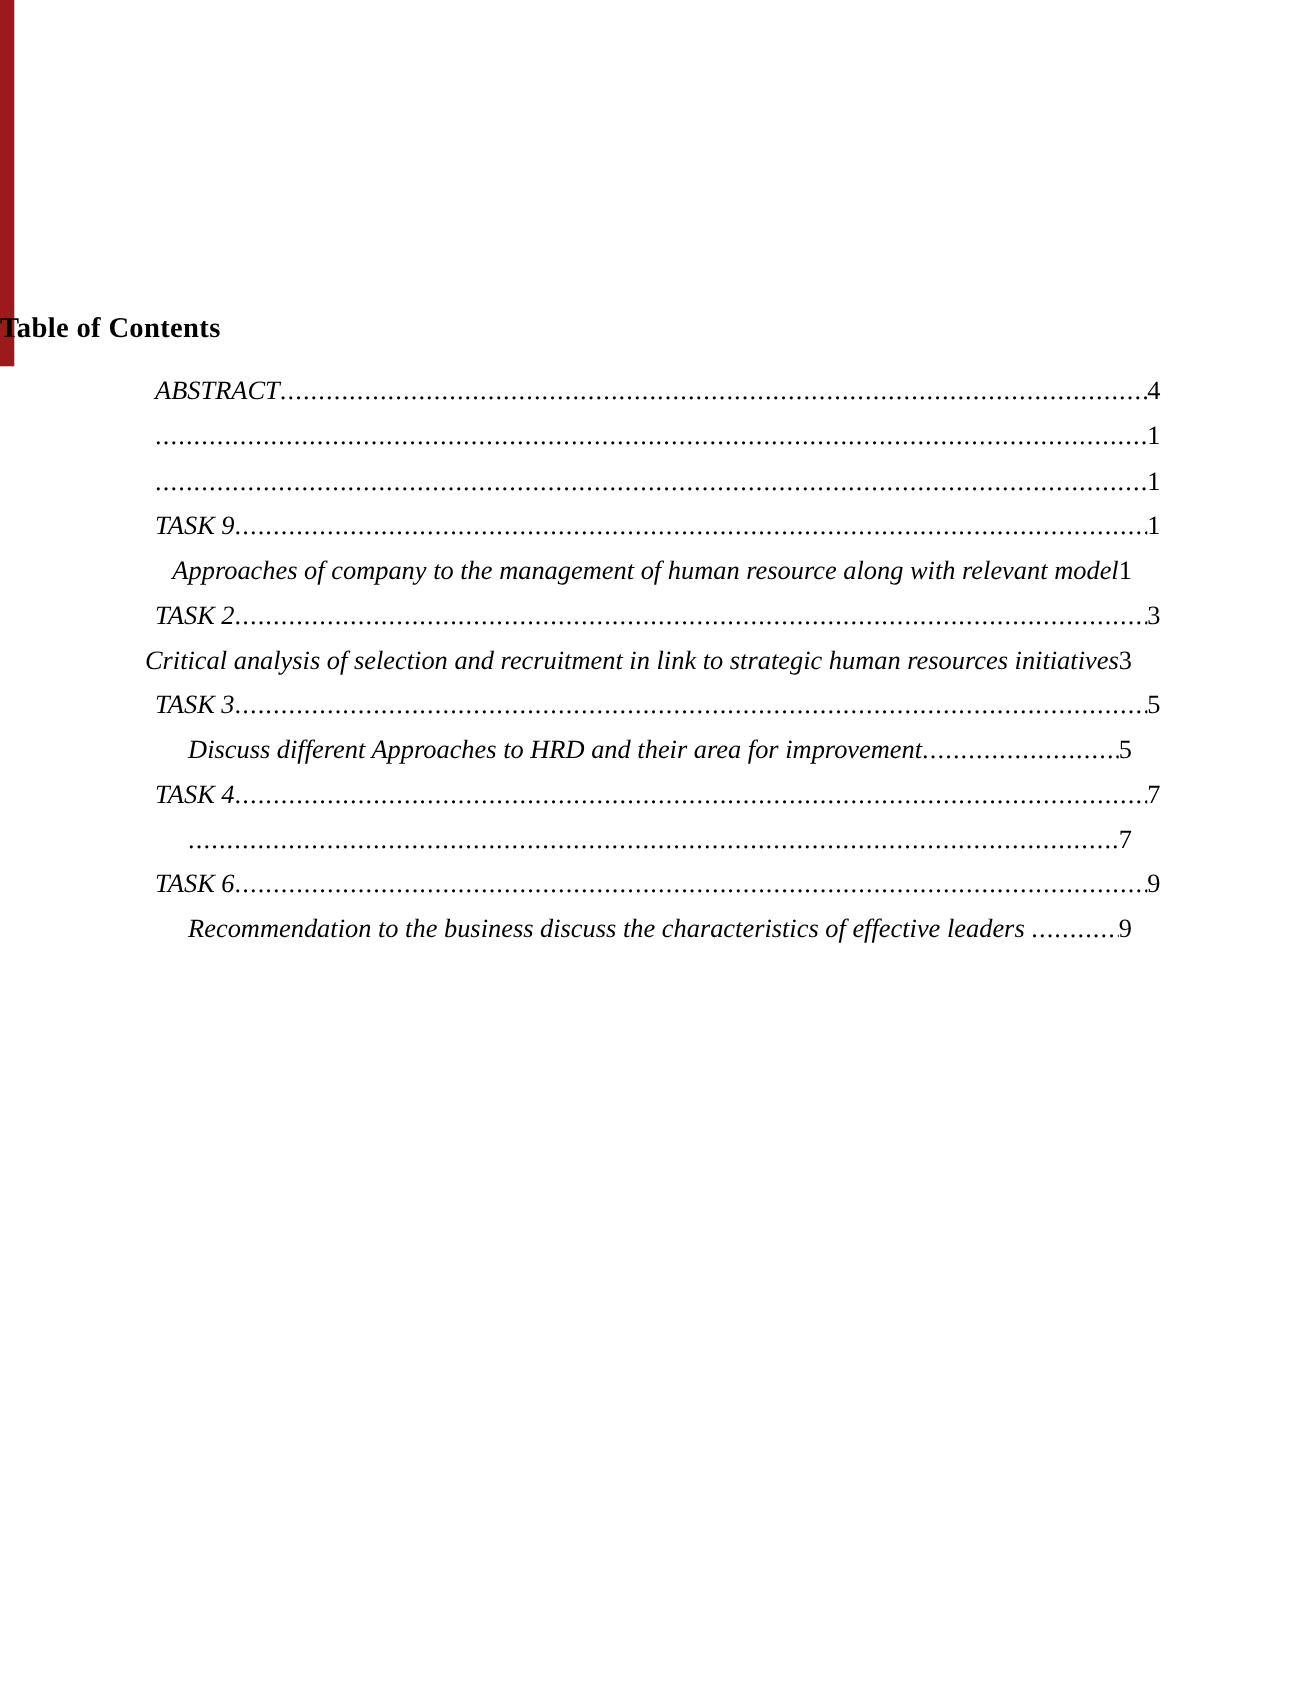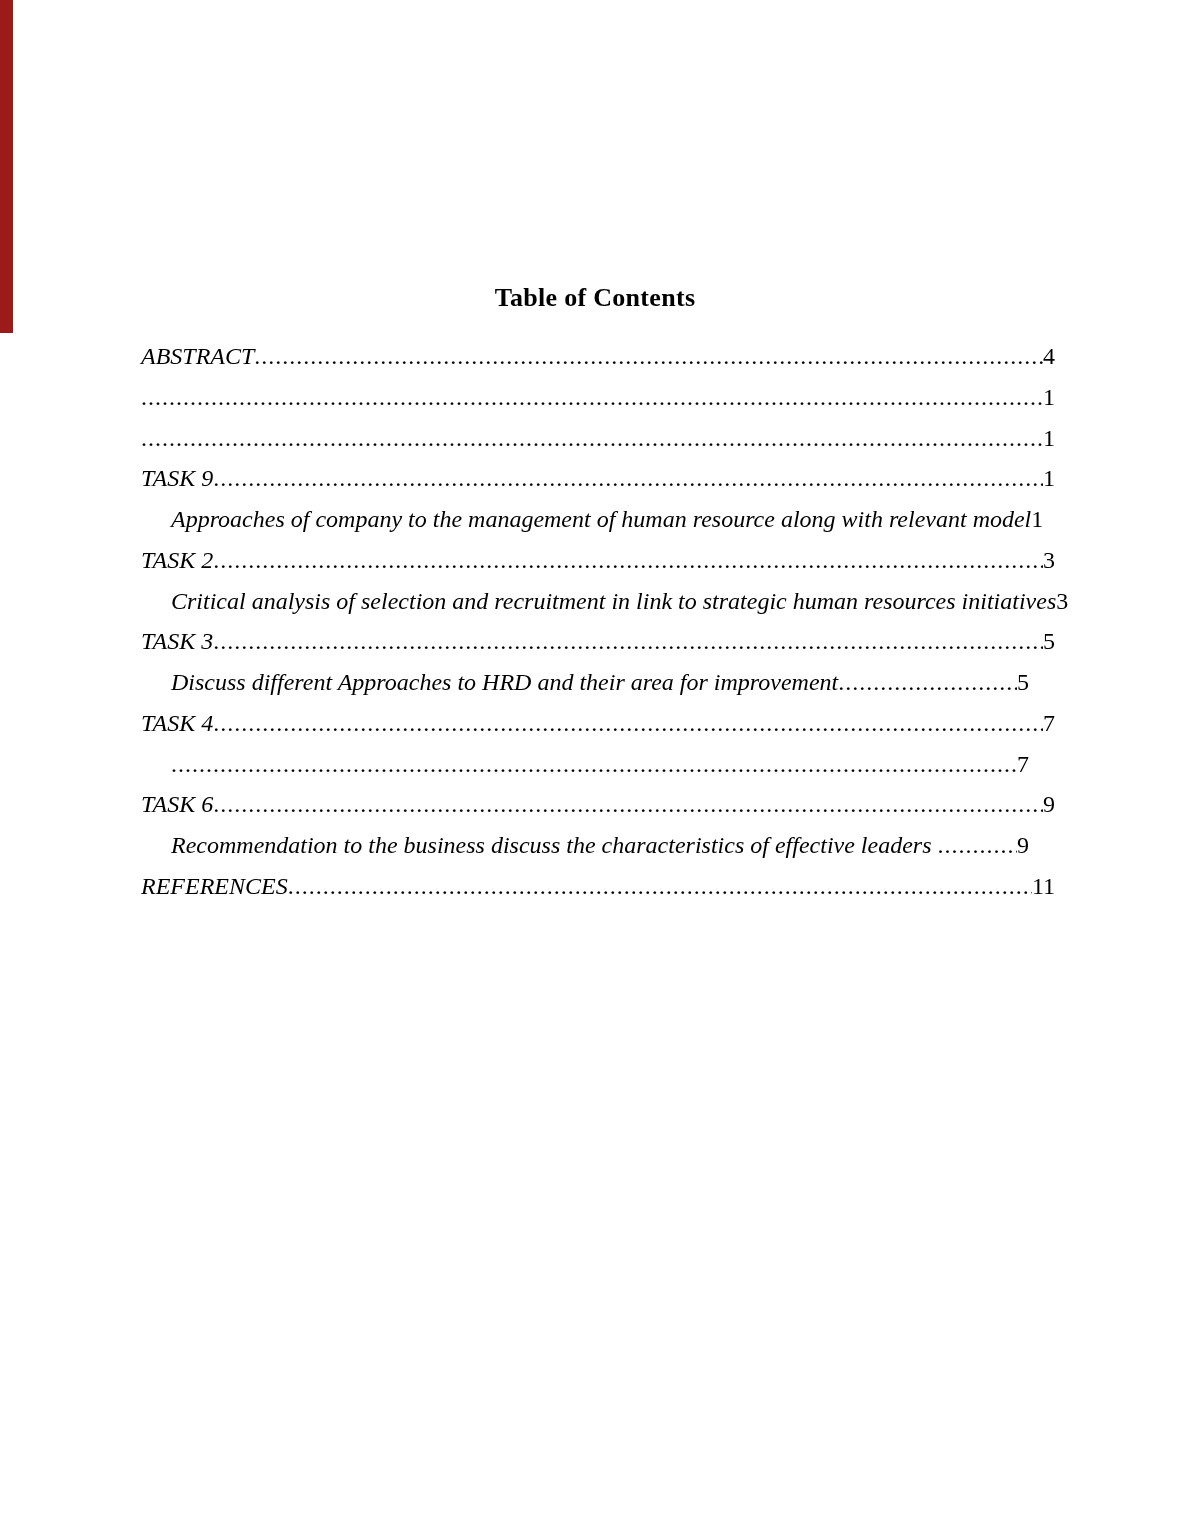--- a/index.html
+++ b/index.html
@@ -11,33 +11,33 @@
   .page {
     position: absolute; left: 0; top: 0; width: 1190px; height: 1540px;
     background: #ffffff; overflow: hidden;
   }
   .accent-bar {
     position: absolute; left: 0; top: 0; width: 13px; height: 333px;
     background: #9c1a1a;
   }
   .doc-title {
     position: absolute; top: 283px; left: 0; right: 0; margin: 0;
-    text-align: center; font-size: 26px; font-weight: 700;
+    text-align: left; font-size: 26px; font-weight: 700;
     letter-spacing: 0.3px;
   }
   .toc {
     position: absolute; left: 141px; top: 336px; width: 914px;
   }
   .toc-row {
     display: flex; align-items: baseline;
     font-size: 24px; line-height: 40.75px;
     white-space: pre;
   }
   .toc-row.level1 { padding-left: 30px; padding-right: 26px; }
-  .toc-row.plain  { justify-content: flex-start; }
+  .toc-row.plain  { justify-content: flex-end; }
   .toc-row .label { flex: 0 0 auto; font-style: italic; }
   .toc-row .leader {
     flex: 1 1 auto; overflow: hidden; white-space: nowrap;
     min-width: 0;
   }
   .toc-row .leader::after {
     letter-spacing: 1px;
     content: "................................................................................................................................................................................................................................................................";
   }
   .toc-row .num { flex: 0 0 auto; text-align: right; }
@@ -55,15 +55,14 @@
       <div class="toc-row with-dots"><span class="label">TASK 9</span><span class="leader"></span><span class="num">1</span></div>
       <div class="toc-row level1 plain"><span class="label">Approaches of company to the management of human resource along with relevant model</span><span class="num">1</span></div>
       <div class="toc-row with-dots"><span class="label">TASK 2</span><span class="leader"></span><span class="num">3</span></div>
       <div class="toc-row level1 plain"><span class="label">Critical analysis of selection and recruitment in link to strategic human resources initiatives</span><span class="num">3</span></div>
       <div class="toc-row with-dots"><span class="label">TASK 3</span><span class="leader"></span><span class="num">5</span></div>
       <div class="toc-row level1 with-dots"><span class="label">Discuss different Approaches to HRD and their area for improvement</span><span class="leader"></span><span class="num">5</span></div>
       <div class="toc-row with-dots"><span class="label">TASK 4</span><span class="leader"></span><span class="num">7</span></div>
       <div class="toc-row level1 with-dots"><span class="leader"></span><span class="num">7</span></div>
       <div class="toc-row with-dots"><span class="label">TASK 6</span><span class="leader"></span><span class="num">9</span></div>
       <div class="toc-row level1 with-dots"><span class="label">Recommendation to the business discuss the characteristics of effective leaders </span><span class="leader"></span><span class="num">9</span></div>
-      <div class="toc-row with-dots"><span class="label">REFERENCES</span><span class="leader"></span><span class="num">11</span></div>
     </div>
 </div>
 
 </body></html>

